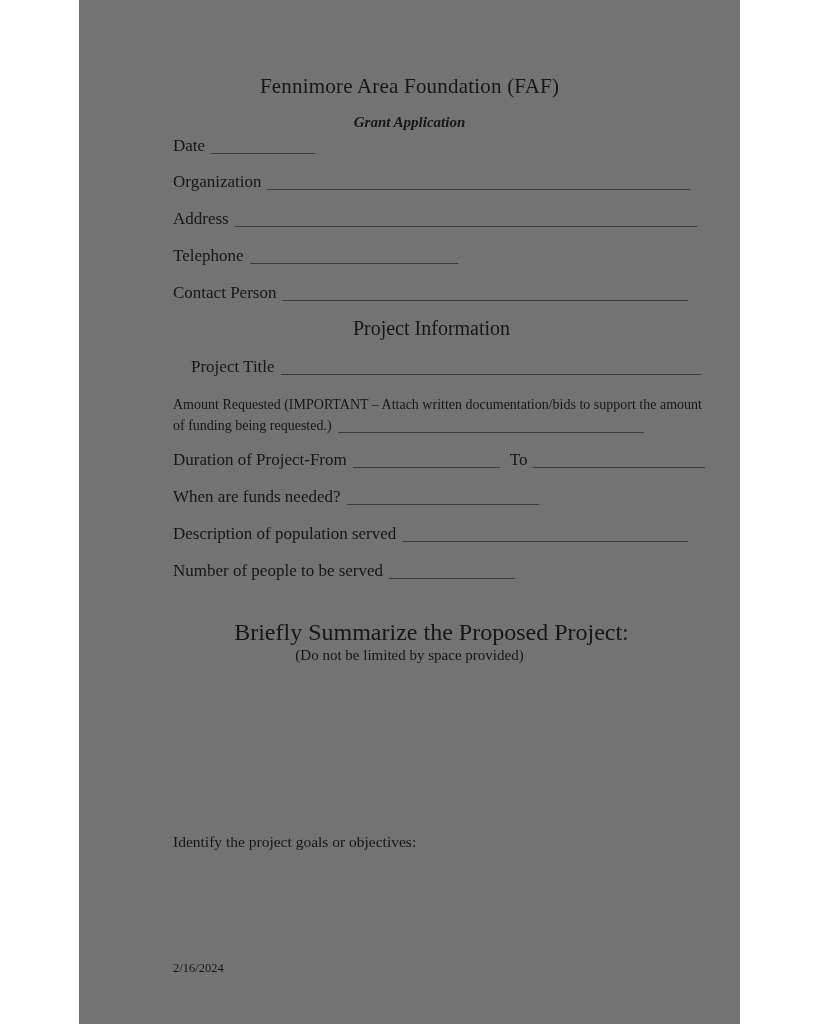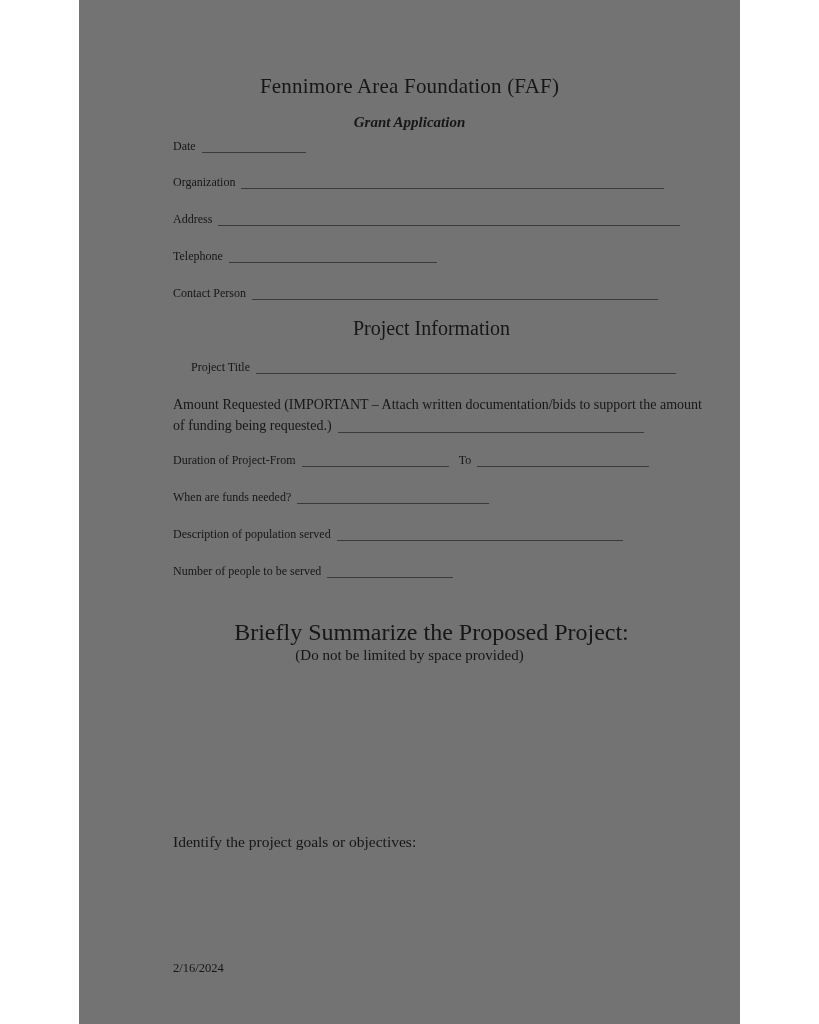--- a/index.html
+++ b/index.html
@@ -69,21 +69,21 @@
     top: 646px;
     text-align: center;
     font-size: 15px;
     line-height: 19px;
   }
 
   
   .field {
     position: absolute;
     left: 94px;
-    font-size: 12px;
+    font-size: 17px;
     line-height: 20px;
     white-space: nowrap;
   }
   .field .lbl {
     display: inline;
   }
   .rule {
     display: inline-block;
     border-bottom: 1.3px solid #3a3a3a;
     height: 0;

